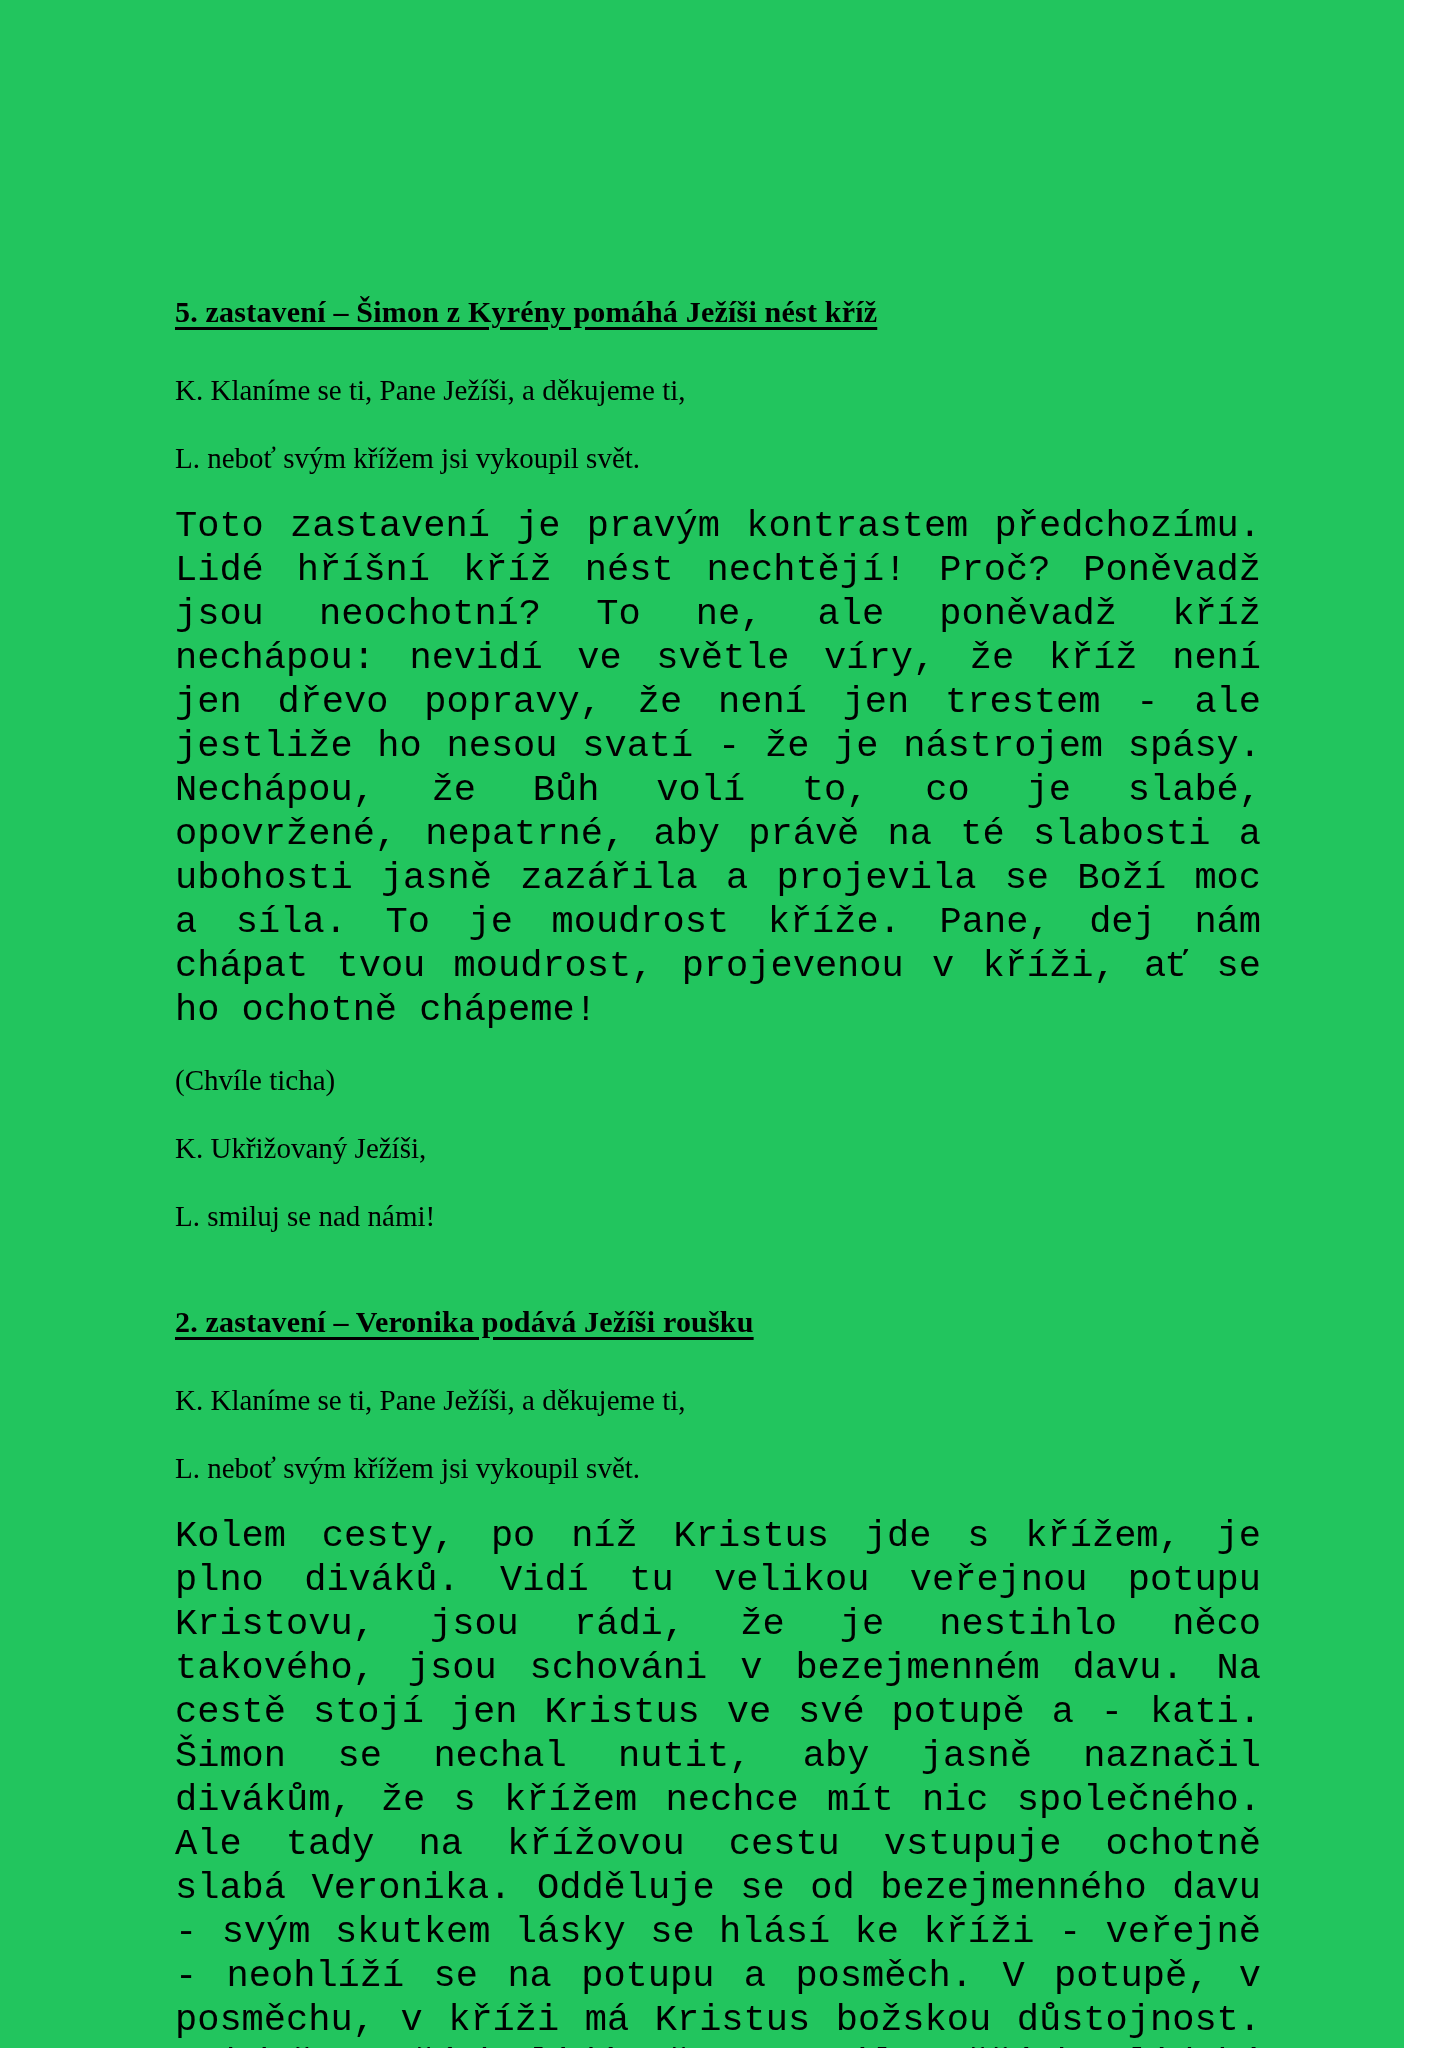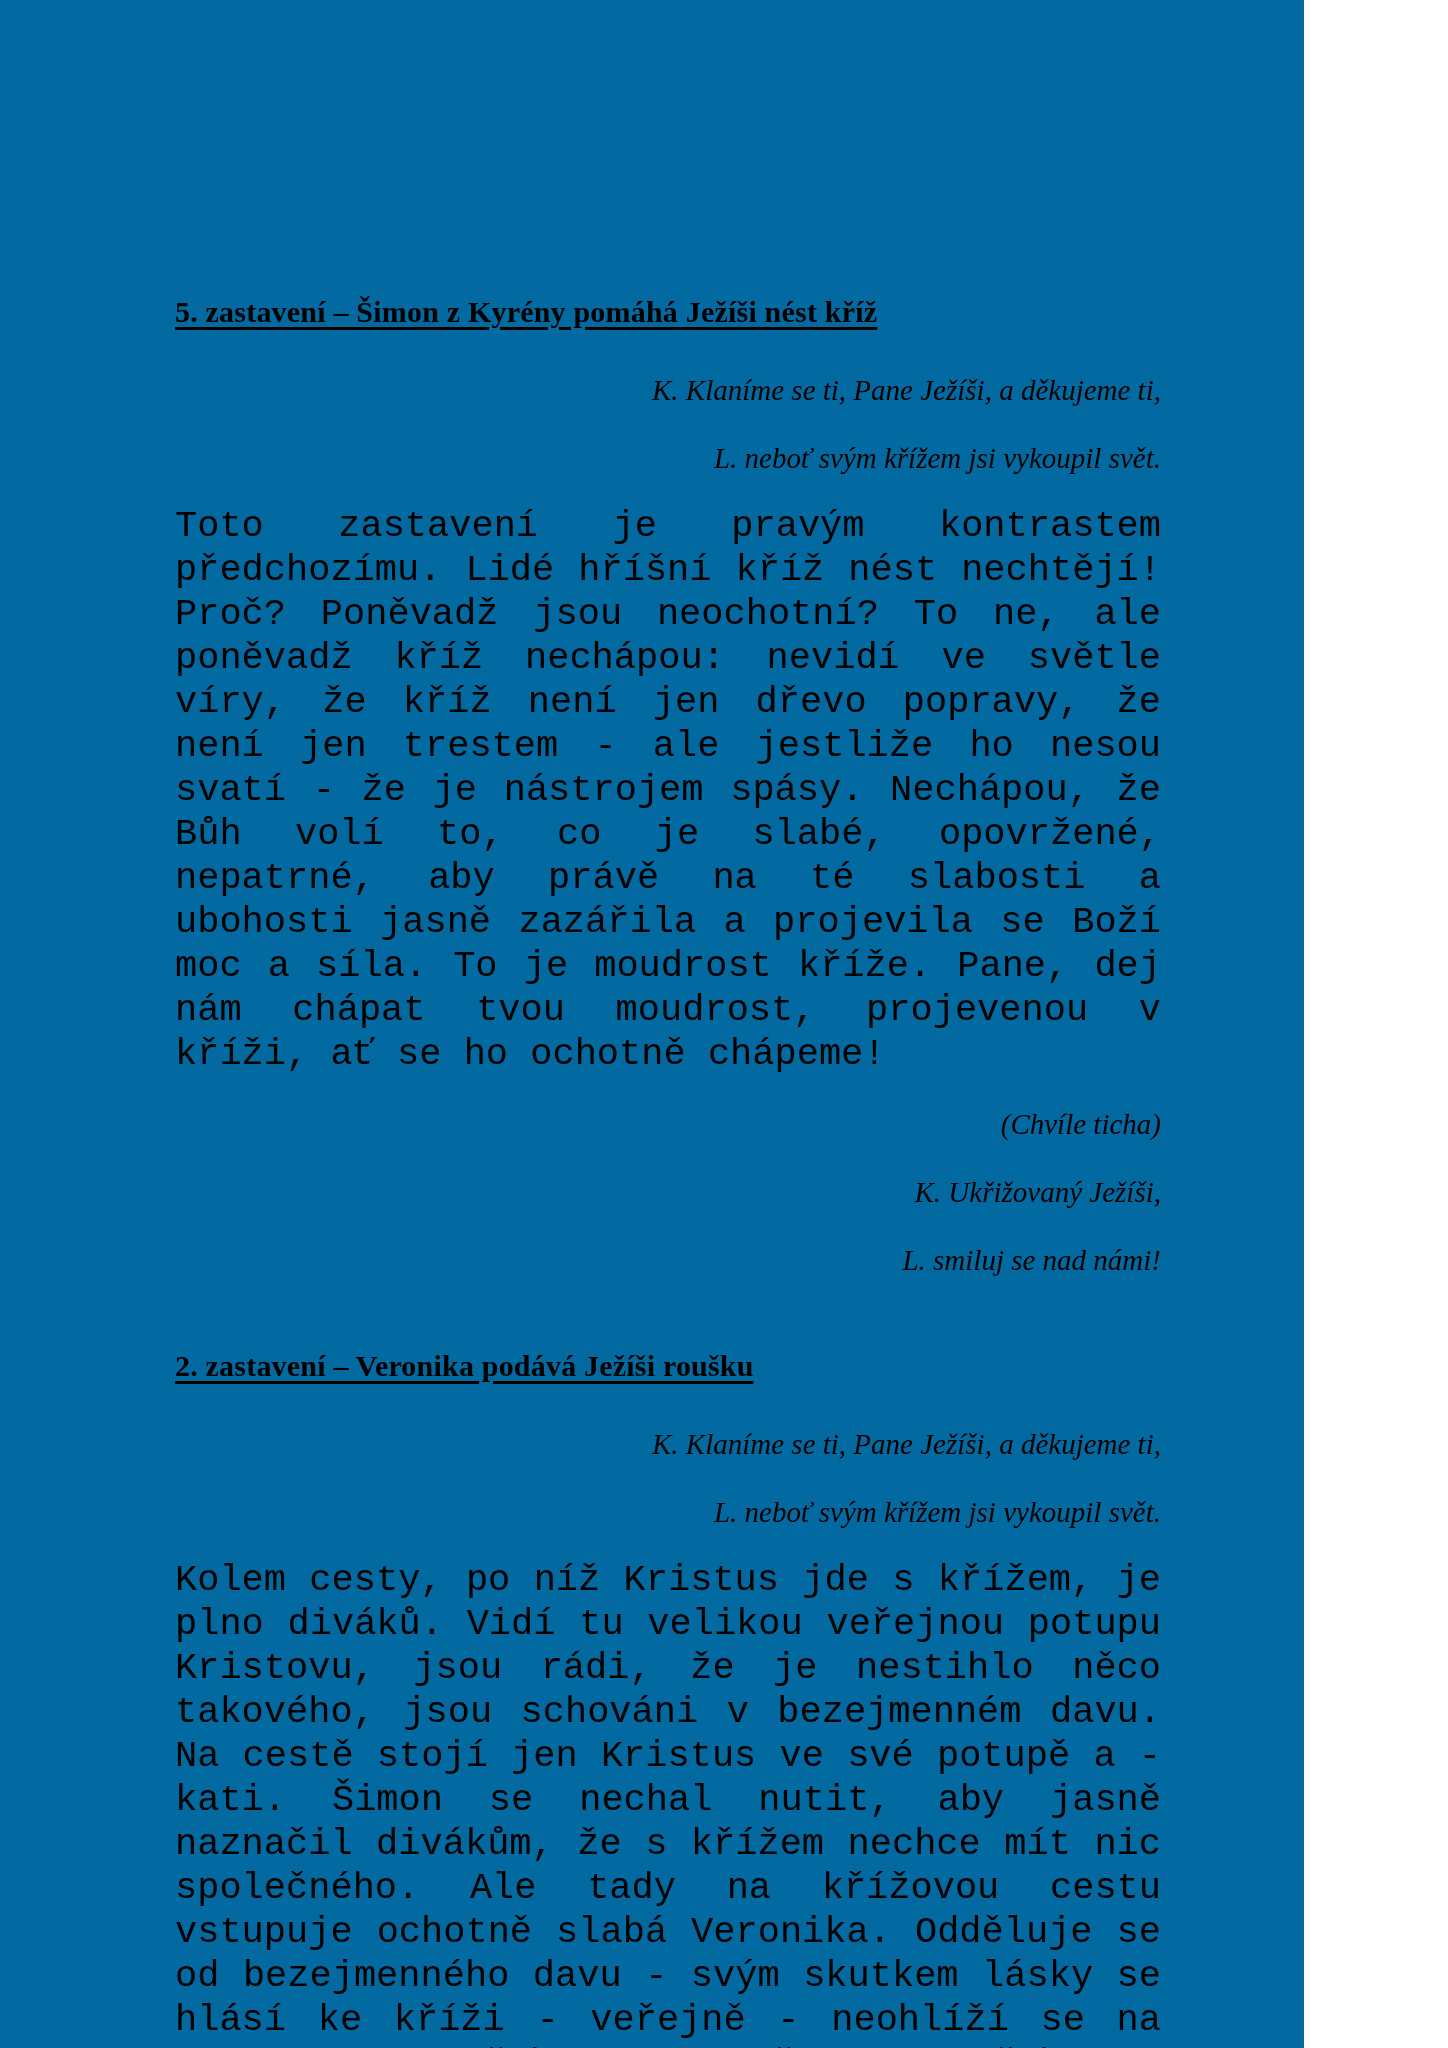--- a/index.html
+++ b/index.html
@@ -2,23 +2,23 @@
 <html lang="cs"><head>
 <meta charset="utf-8">
 <style>
   html, body {
     margin: 0;
     padding: 0;
     background: #ffffff;
   }
   .page {
     position: relative;
-    width: 1304px;
+    width: 1404px;
     height: 2048px;
-    background: #0369a1;
+    background: #22c55e;
     color: #000000;
     box-sizing: border-box;
     padding: 290px 143px 17px 175px;
     font-family: "Liberation Serif", "DejaVu Serif", serif;
     overflow: hidden;
   }
   .station-section {
     margin: 0;
   }
   .station-section + .station-section {
@@ -31,24 +31,22 @@
     margin: 0 0 34px 0;
     letter-spacing: 0.2px;
   }
   .station-heading .heading-text {
     text-decoration: underline;
     text-underline-offset: 5px;
     text-decoration-thickness: 2.5px;
   }
   .versicle {
     font-size: 29px;
-    font-style: italic;
     line-height: 44px;
     margin: 0 0 24px 0;
-    text-align: right;
   }
   .meditation {
     font-size: 37px;
     line-height: 44px;
     text-align: justify;
     margin: 10px 0 26px 0;
     font-family: Liberation Mono, monospace;
   }
 </style>
 </head>

